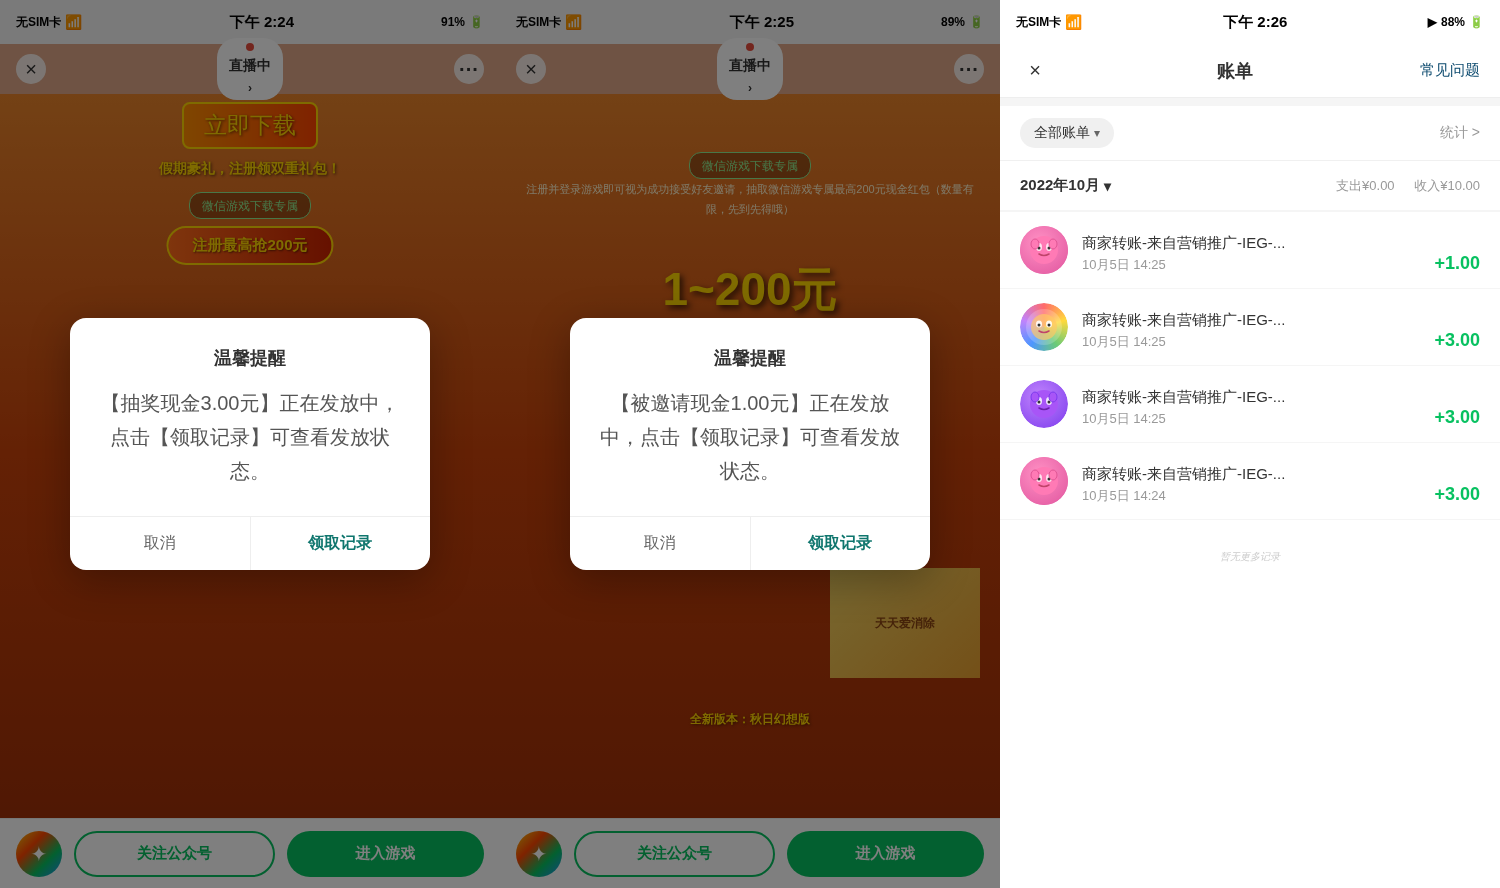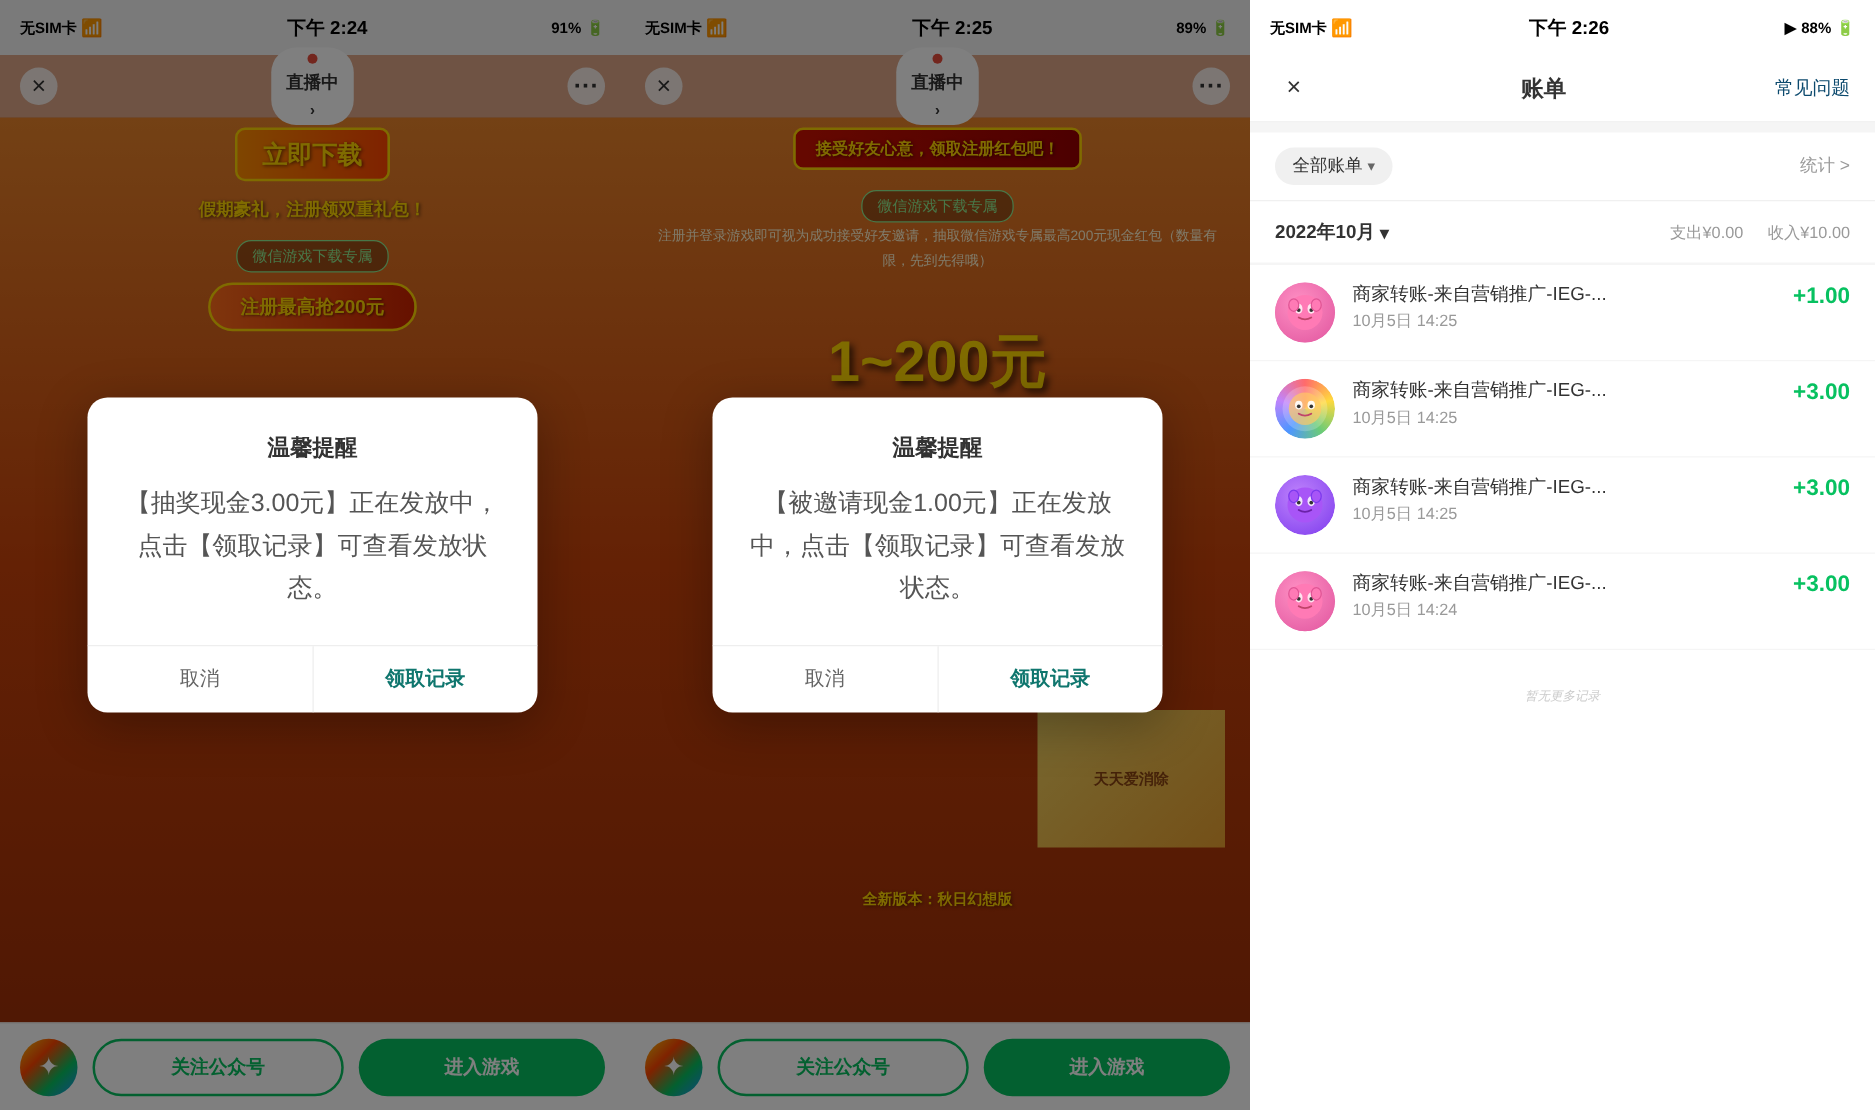--- a/index.html
+++ b/index.html
@@ -316,21 +316,21 @@
 
     .trans-list {
       flex: 1;
       overflow-y: auto;
       background: #fff;
       margin-top: 2px;
     }
 
     .trans-item {
       display: flex;
-      align-items: flex-start;
+      align-items: flex-end;
       padding: 14px 20px;
       border-bottom: 1px solid #f5f5f5;
       gap: 14px;
       cursor: pointer;
     }
 
     .trans-avatar {
       width: 48px;
       height: 48px;
       border-radius: 50%;
@@ -405,21 +405,21 @@
       <span style="font-size:12px;">›</span>
     </div>
     <div class="nav-more">···</div>
   </div>
 
   <div class="game-bg">
 
     <div style="position:absolute;top:0;left:0;right:0;bottom:0;background:linear-gradient(180deg,#e8832a 0%,#c8420a 50%,#a03008 100%);"></div>
 
     <div style="position:absolute;top:8px;left:50%;transform:translateX(-50%);background:linear-gradient(90deg,#ff8c00,#ff4500);border-radius:8px;padding:6px 20px;border:2px solid #FFD700;">
-      <span style="color:#FFD700;font-size:20px;font-weight:700;text-shadow:1px 1px 3px rgba(0,0,0,0.6);text-align:center;">立即下载</span>
+      <span style="color:#FFD700;font-size:23px;font-weight:400;text-shadow:1px 1px 3px rgba(0,0,0,0.6);text-align:center;">立即下载</span>
     </div>
 
     <div style="position:absolute;top:65px;left:50%;transform:translateX(-50%);white-space:nowrap;">
       <span style="color:#FFD700;font-size:14px;font-weight:800;text-shadow:1px 1px 3px rgba(0,0,0,0.7);">假期豪礼，注册领双重礼包！</span>
     </div>
 
     <div style="position:absolute;top:98px;left:50%;transform:translateX(-50%);background:rgba(0,0,0,0.3);border:1px solid #90EE90;border-radius:12px;padding:3px 12px;">
       <span style="color:#90EE90;font-size:12px;">微信游戏下载专属</span>
     </div>
 
@@ -468,23 +468,20 @@
       <span class="live-dot"></span>
       <span>直播中</span>
       <span style="font-size:12px;">›</span>
     </div>
     <div class="nav-more">···</div>
   </div>
 
   <div class="game-bg">
     <div style="position:absolute;top:0;left:0;right:0;bottom:0;background:linear-gradient(180deg,#e8832a 0%,#c8420a 50%,#a03008 100%);"></div>
 
-    <div style="position:absolute;top:8px;left:50%;transform:translateX(-50%);background:linear-gradient(90deg,#cc1100,#990000);border-radius:8px;padding:6px 16px;border:2px solid #FFD700;white-space:nowrap;">
-      <span style="color:#FFD700;font-size:13px;font-weight:800;text-shadow:1px 1px 3px rgba(0,0,0,0.6);">接受好友心意，领取注册红包吧！</span>
-    </div>
 
     <div style="position:absolute;top:58px;left:50%;transform:translateX(-50%);background:rgba(0,0,0,0.3);border:1px solid #90EE90;border-radius:12px;padding:3px 12px;">
       <span style="color:#90EE90;font-size:12px;white-space:nowrap;">微信游戏下载专属</span>
     </div>
 
     <div style="position:absolute;top:85px;left:20px;right:20px;text-align:center;">
       <span style="color:#fff3d0;font-size:11px;line-height:1.6;">注册并登录游戏即可视为成功接受好友邀请，抽取微信游戏专属最高200元现金红包（数量有限，先到先得哦）</span>
     </div>
 
     <div style="position:absolute;top:165px;left:50%;transform:translateX(-50%);white-space:nowrap;">

